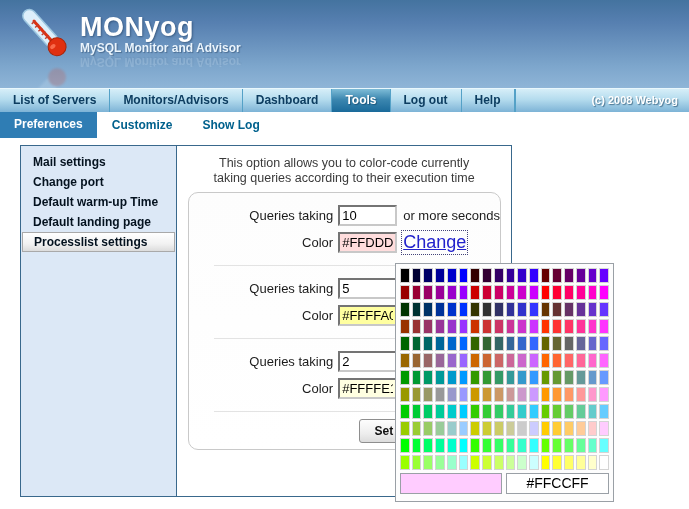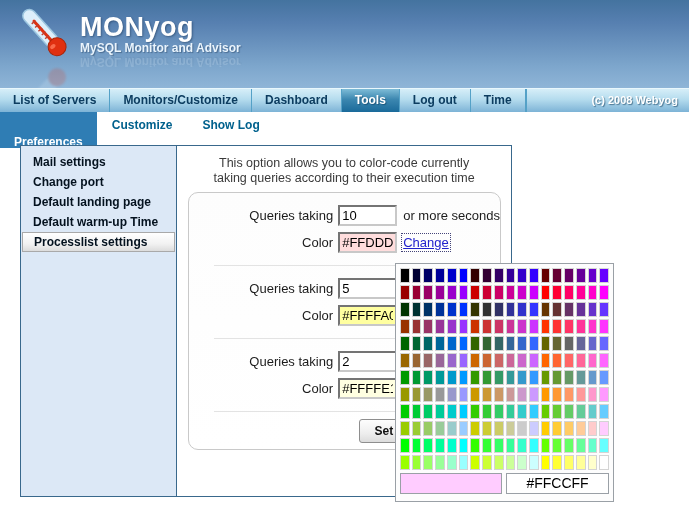--- a/index.html
+++ b/index.html
@@ -48,21 +48,21 @@
   }
   
   .subnav {
     position:absolute; left:0; top:112px; width:689px; height:26px;
     background:#ffffff; display:flex; align-items:stretch;
   }
   .subnav-tab {
     padding:1px 15px; line-height:25px; font-size:12px; font-weight:bold;
     color:#00618d; white-space:nowrap;
   }
-  .subnav-tab.active { background:#2f7db4; color:#ffffff; padding:18px 14px; }
+  .subnav-tab.active { background:#2f7db4; color:#ffffff; padding:0 14px; }
   
   .main-box {
     position:absolute; left:20px; top:145px; width:492px; height:352px;
     border:1px solid #39688c; display:flex; background:#ffffff;
   }
   .sidebar {
     width:175px; background:#dce8f6; border-right:1px solid #39688c;
     padding-top:6px;
   }
   .side-item {
@@ -85,21 +85,21 @@
   .section + .section { border-top:1px solid #e3e3e3; }
   .row { display:flex; align-items:center; height:23px; }
   .row + .row { margin-top:4px; }
   .row-label { width:124px; text-align:right; font-size:13px; color:#1c1c1c; padding-right:5px; }
   .num-input, .color-input {
     width:59px; height:21px; font-family:"Liberation Sans", sans-serif; font-size:13px;
     border:2px inset #c8c8c8; padding:0 2px; background:#fff; color:#000;
   }
   .suffix { font-size:13px; color:#1c1c1c; margin-left:6px; white-space:nowrap; }
   .change-link {
-    font-size:13px; color:#2222cc; text-decoration:underline; margin-left:6px; cursor:pointer;
+    font-size:18px; color:#2222cc; text-decoration:underline; margin-left:6px; cursor:pointer;
   }
   .change-link.focused { outline:1px dotted #44447a; outline-offset:1px; }
   .panel-footer { border-top:1px solid #e3e3e3; height:38px; position:relative; }
   .set-defaults {
     position:absolute; left:145px; top:7px; width:100px; height:24px;
     background:linear-gradient(180deg,#fdfdfd 0%,#eeeeee 60%,#dcdcdc 100%);
     border:1px solid #8e8e8e; border-radius:3px;
     font-family:"Liberation Sans", sans-serif; font-size:12px; font-weight:bold; color:#111;
   }
   
@@ -150,44 +150,44 @@
     <div class="logo-sub">MySQL Monitor and Advisor</div>
   </div>
   <div class="logo-reflection">
     <div class="logo-sub">MySQL Monitor and Advisor</div>
   </div>
 </div>
 
 <div class="navbar">
   <div id="nav-tabs" style="display:flex;">
       <div class="nav-tab">List of Servers</div>
-      <div class="nav-tab">Monitors/Customize</div>
+      <div class="nav-tab">Monitors/Advisors</div>
       <div class="nav-tab">Dashboard</div>
       <div class="nav-tab active">Tools</div>
       <div class="nav-tab">Log out</div>
-      <div class="nav-tab">Time</div>
+      <div class="nav-tab">Help</div>
     </div>
   <div class="nav-spacer" style="border-left:1px solid #54a1c7;"></div>
   <div class="nav-copyright">(c) 2008 Webyog</div>
 </div>
 
 <div class="subnav">
   <div id="subnav-tabs" style="display:flex;">
       <div class="subnav-tab active">Preferences</div>
       <div class="subnav-tab">Customize</div>
       <div class="subnav-tab">Show Log</div>
     </div>
 </div>
 
 <div class="main-box">
   <div class="sidebar" id="sidebar">
       <div class="side-item">Mail settings</div>
       <div class="side-item">Change port</div>
+      <div class="side-item">Default warm-up Time</div>
       <div class="side-item">Default landing page</div>
-      <div class="side-item">Default warm-up Time</div>
       <div class="side-item selected">Processlist settings</div>
     </div>
   <div class="content">
     <div class="content-desc">
       <div>This option allows you to color-code currently</div>
       <div>taking queries according to their execution time</div>
     </div>
     <div class="panel">
       <div id="sections">
           <div class="section">

